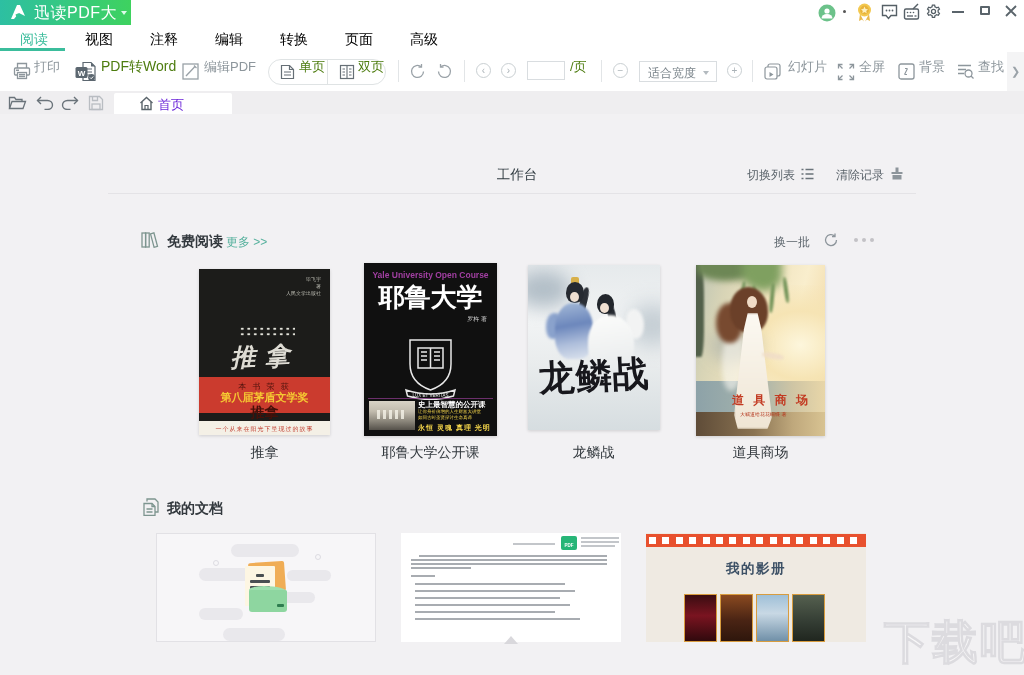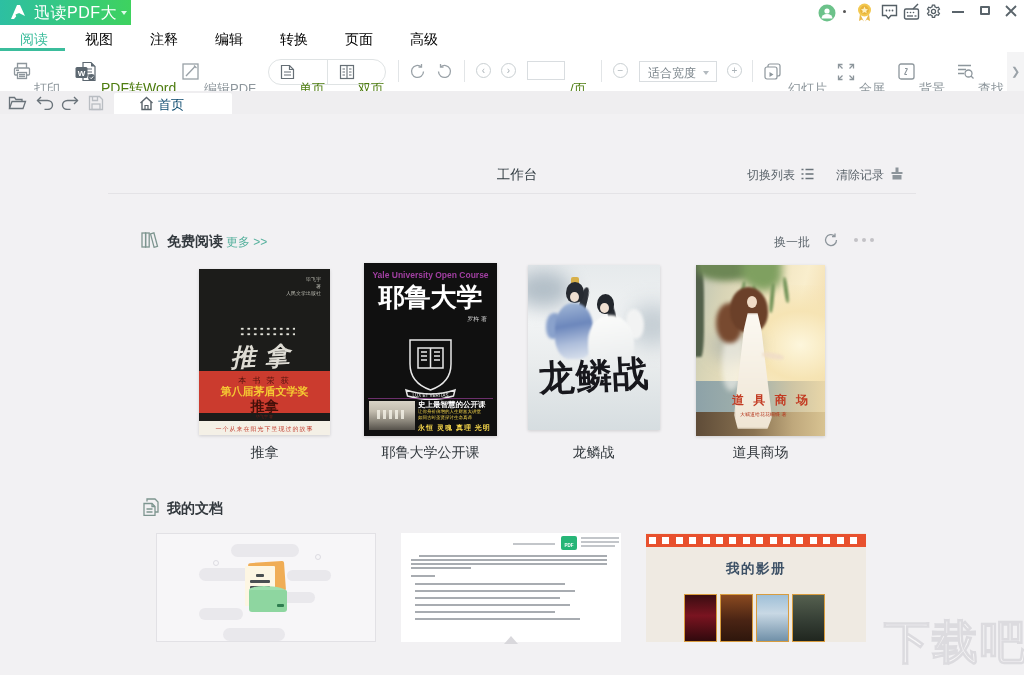--- a/index.html
+++ b/index.html
@@ -11,54 +11,54 @@
 #logo{position:absolute;left:0;top:0;width:131px;height:25px;background:linear-gradient(90deg,#2dbfa2,#3ed25f);color:#fff;}
 #logo .txt{position:absolute;left:34px;top:3px;font-size:16px;color:#fff;letter-spacing:0.5px;}
 #logo .caret{position:absolute;left:121px;top:11px;width:0;height:0;border-left:3.5px solid transparent;border-right:3.5px solid transparent;border-top:4px solid #ddfbe9;}
 
 #menubar{position:absolute;left:0;top:26px;width:872px;height:26px;background:#fff;}
 .mitem{position:absolute;top:5px;font-size:14px;color:#000000;}
 #menuline{position:absolute;left:0;top:22px;width:65px;height:3px;background:#3bbd9c;}
 
 #toolbar{position:absolute;left:0;top:52px;width:1024px;height:39px;background:#fff;}
 .ticon{position:absolute;top:0;}
-.tlabel{position:absolute;font-size:13px;color:#8d969c;top:28px;}
+.tlabel{position:absolute;font-size:13px;color:#8d969c;top:6px;}
 .tlabel.dark{color:#4d7c0f;font-size:14px;}
 .vsep{position:absolute;top:8px;width:1px;height:22px;background:#e2e5e7;}
 .pill{position:absolute;left:268px;top:7px;width:118px;height:26px;border:1px solid #dfe3e4;border-radius:13px;}
 .pill .mid{position:absolute;left:58px;top:0;width:1px;height:24px;background:#dfe3e4;}
 .circbtn{position:absolute;width:15px;height:15px;border:1px solid #c9cfd2;border-radius:50%;color:#aab2b7;font-size:10px;line-height:13px;text-align:center;}
 #pageinput{position:absolute;left:527px;top:9px;width:38px;height:19px;border:1px solid #d9dde0;background:#fff;}
 #zoombox{position:absolute;left:639px;top:9px;width:78px;height:21px;border:1px solid #d9dde0;}
 #zoombox .zt{position:absolute;left:8px;top:3px;font-size:12px;color:#79838a;}
 #zoombox .caret{position:absolute;right:7px;top:9px;width:0;height:0;border-left:3px solid transparent;border-right:3px solid transparent;border-top:4px solid #b3babf;}
 #tb-chev{position:absolute;left:1007px;top:0;width:17px;height:39px;background:#f4f4f5;color:#9aa2a8;font-size:11px;line-height:39px;text-align:center;}
 
 #tabrow{position:absolute;left:0;top:91px;width:1024px;height:23px;background:#efeef0;}
 #tab1{position:absolute;left:114px;top:2px;width:118px;height:21px;background:#fff;border-radius:2px 2px 0 0;}
-#tab1 .txt{position:absolute;left:44px;top:3px;font-size:13px;color:#0c4a6e;}
+#tab1 .txt{position:absolute;left:44px;top:3px;font-size:13px;color:#6d28d9;}
 
 #content{position:absolute;left:0;top:114px;width:1024px;height:561px;background:#f2f1f3;}
 #wbtitle{position:absolute;left:457px;top:52px;width:120px;text-align:center;font-size:13.5px;color:#2f3a40;}
 .hlink{position:absolute;top:53px;font-size:12px;color:#5b646b;}
 #divider1{position:absolute;left:108px;top:79px;width:808px;height:1px;background:#e4e3e6;}
 .sechead{font-size:14px;font-weight:bold;color:#33393e;}
 #more{position:absolute;left:226px;top:120px;font-size:12px;color:#55b09c;}
 #huan{position:absolute;left:774px;top:120px;font-size:12px;color:#5b646b;}
 #dots3{position:absolute;left:854px;top:124px;width:26px;height:6px;}
 #dots3 i{display:inline-block;width:4px;height:4px;border-radius:50%;background:#c3c2c6;margin-right:4px;vertical-align:top;}
 
 .bktitle{position:absolute;top:330px;width:131px;text-align:center;font-size:14px;color:#33393e;}
 .cover{position:absolute;overflow:hidden;box-shadow:0 1px 3px rgba(0,0,0,0.15);}
 
 #bk1{left:199px;top:155px;width:131px;height:166px;background:#1c1c1a;}
 #bk1 .author{position:absolute;right:9px;top:7px;font-size:5px;color:#b9b9b0;text-align:right;line-height:7px;}
 #bk1 .dots{position:absolute;left:40px;top:57px;width:56px;height:11px;background-image:radial-gradient(circle,#e9e9e0 1px,transparent 1.4px);background-size:6.5px 5.5px;}
 #bk1 .calli{position:absolute;left:0;top:71px;width:131px;text-align:center;font-size:25px;font-weight:bold;color:#dedcd4;letter-spacing:9px;transform:rotate(-2deg);font-family:"Liberation Serif",serif;font-style:italic;}
-#bk1 .red{position:absolute;left:0;top:102px;width:131px;height:42px;background:#cb3b2e;text-decoration:underline;}
+#bk1 .red{position:absolute;left:0;top:108px;width:131px;height:36px;background:#cb3b2e;text-decoration:underline;}
 #bk1 .r1{position:absolute;left:0;top:4px;width:131px;text-align:center;font-size:8px;color:#53140e;letter-spacing:2px;}
 #bk1 .r2{position:absolute;left:0;top:13px;width:131px;text-align:center;font-size:11px;font-weight:bold;color:#f5c832;}
 #bk1 .r3{position:absolute;left:0;top:27px;width:131px;text-align:center;font-size:14px;font-weight:bold;color:#451009;}
 #bk1 .r4{position:absolute;left:0;top:43px;width:131px;text-align:center;font-size:4px;color:#6b201a;}
 #bk1 .white{position:absolute;left:0;top:152px;width:131px;height:14px;background:#f4f0e6;}
 #bk1 .w1{position:absolute;left:0;top:4px;width:131px;text-align:center;font-size:6px;color:#c03a2b;letter-spacing:1px;}
 
 #bk2{left:364px;top:149px;width:133px;height:173px;background:#101010;}
 #bk2 .yale{position:absolute;left:0;top:7px;width:133px;text-align:center;font-size:8.5px;font-weight:bold;color:#a23fa2;}
 #bk2 .t1{position:absolute;left:0;top:17px;width:133px;text-align:center;font-size:26px;font-weight:bold;color:#fff;}

